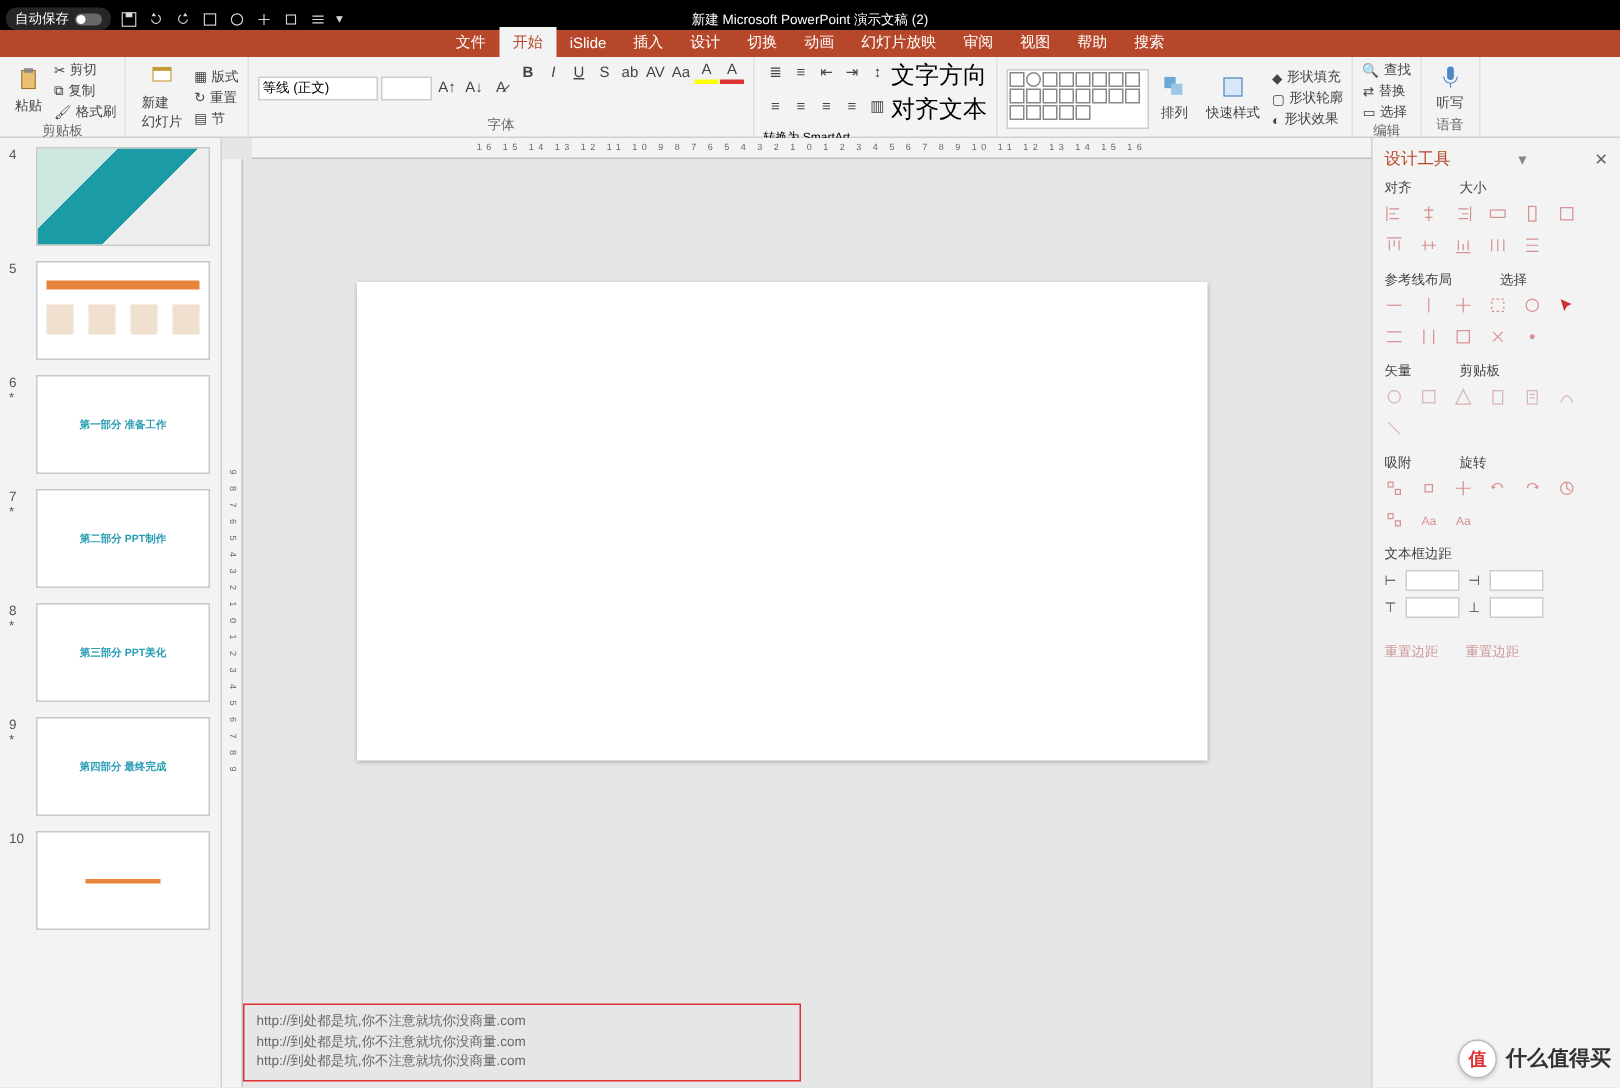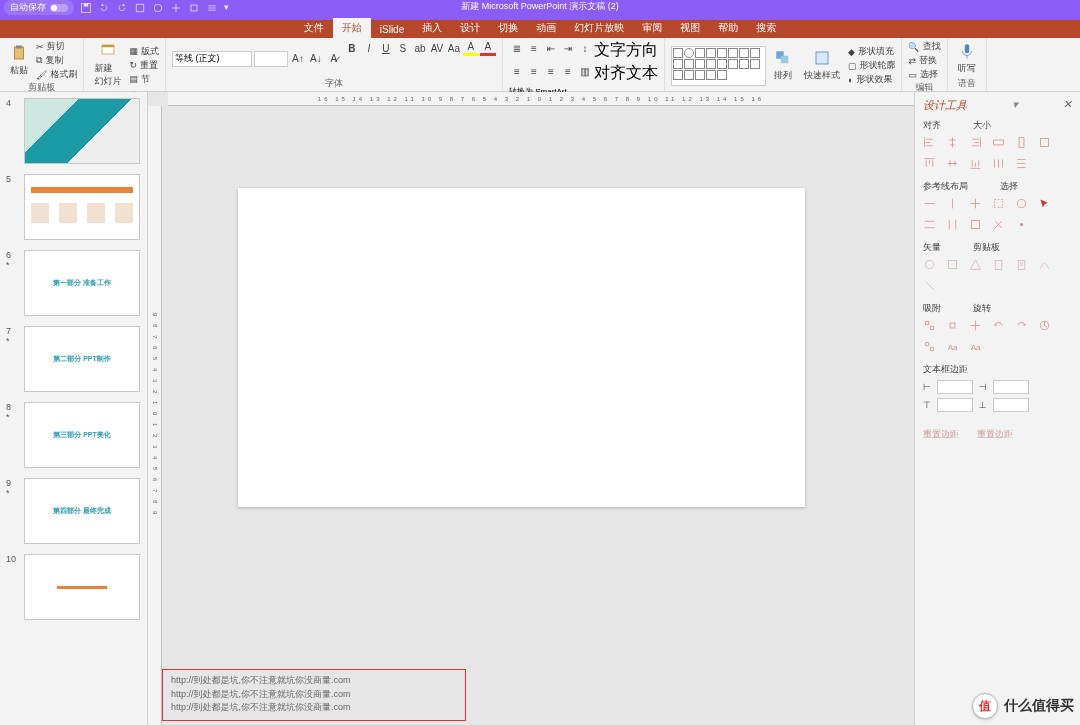--- a/index.html
+++ b/index.html
@@ -1,17 +1,17 @@
 <!DOCTYPE html>
 <html><head>
 <meta charset="utf-8">
 <style>
 * { margin: 0; padding: 0; box-sizing: border-box; font-family: "Microsoft YaHei", "Segoe UI", sans-serif; }
 body { width: 1080px; height: 725px; overflow: hidden; background: #e6e6e6; position: relative; }
-.titlebar { height: 20px; background: #8b5cf6; display: flex; align-items: flex-start; color: #fff; font-size: 9px; padding: 0 4px; }
+.titlebar { height: 20px; background: #000000; display: flex; align-items: flex-end; color: #fff; font-size: 9px; padding: 0 4px; }
 .titlebar .qat { display: flex; gap: 6px; align-items: center; }
 .titlebar .qat-btn { width: 12px; height: 12px; opacity: .85; }
 .titlebar .autosave { background: rgba(255,255,255,.15); border-radius: 7px; padding: 1px 6px; display: flex; align-items: center; gap: 4px; }
 .titlebar .toggle { width: 18px; height: 8px; background: rgba(255,255,255,.3); border-radius: 4px; position: relative; }
 .titlebar .toggle::after { content: ""; width: 6px; height: 6px; background: #fff; border-radius: 50%; position: absolute; left: 1px; top: 1px; }
 .titlebar .doc-title { position: absolute; left: 50%; transform: translateX(-50%); }
 .tabbar { height: 18px; background: #b7472a; display: flex; align-items: flex-end; color: #fff; font-size: 10px; justify-content: center; }
 .tabbar .tab { padding: 3px 9px; cursor: pointer; }
 .tabbar .tab.active { background: #f3f3f3; color: #b7472a; }
 .ribbon { height: 54px; background: #f3f3f3; border-bottom: 1px solid #d0d0d0; display: flex; }
@@ -32,23 +32,23 @@
 .workspace { display: flex; height: calc(725px - 20px - 18px - 54px); }
 .thumb-pane { width: 148px; background: #f3f3f3; border-right: 1px solid #d0d0d0; overflow-y: auto; padding: 4px 0; }
 .thumb-wrap { display: flex; padding: 2px 6px 8px; gap: 4px; }
 .thumb-num { font-size: 9px; color: #555; width: 14px; }
 .thumb { width: 116px; height: 66px; background: #fff; border: 1px solid #c8c8c8; position: relative; overflow: hidden; display: flex; align-items: center; justify-content: center; font-size: 6px; }
 .thumb-text { color: #2a9db5; font-weight: bold; font-size: 7px; }
 .canvas-area { flex: 1; background: #e6e6e6; position: relative; overflow: hidden; }
 .ruler-h { position: absolute; top: 0; left: 20px; right: 0; height: 14px; background: #f3f3f3; border-bottom: 1px solid #c0c0c0; font-size: 6px; color: #666; display: flex; align-items: center; justify-content: center; letter-spacing: 3px; }
 .ruler-v { position: absolute; top: 14px; left: 0; width: 14px; bottom: 0; background: #f3f3f3; border-right: 1px solid #c0c0c0; font-size: 6px; color: #666; writing-mode: vertical-lr; display: flex; align-items: center; justify-content: center; letter-spacing: 3px; }
 .slide { position: absolute; top: 96px; left: 90px; width: 567px; height: 319px; background: #fff; box-shadow: 0 1px 3px rgba(0,0,0,.25); }
-.notes-box { position: absolute; left: 14px; bottom: 4px; width: 304px; height: 52px; border: 1px solid #e03030; padding: 4px 8px; font-size: 9px; color: #666; line-height: 1.5; background: #e6e6e6; }
+.notes-box { position: absolute; left: 14px; bottom: 4px; width: 372px; height: 52px; border: 1px solid #e03030; padding: 4px 8px; font-size: 9px; color: #666; line-height: 1.5; background: #e6e6e6; }
 .design-pane { width: 166px; background: #f3f3f3; border-left: 1px solid #d0d0d0; padding: 6px 8px; font-size: 9px; color: #444; overflow-y: auto; }
-.dp-title { color: #b7472a; font-size: 11px; margin-bottom: 6px; display: flex; justify-content: space-between; align-items: flex-start; font-style: italic; }
+.dp-title { color: #b7472a; font-size: 11px; margin-bottom: 6px; display: flex; justify-content: space-between; align-items: flex-end; }
 .dp-title .x { color: #666; font-size: 11px; }
 .dp-section { margin-bottom: 10px; }
 .dp-row-head { display: flex; gap: 32px; margin-bottom: 4px; font-size: 9px; }
 .dp-grid { display: flex; flex-wrap: wrap; gap: 8px 10px; }
 .dp-ic { width: 13px; height: 13px; opacity: .7; }
 .dp-ic svg { width: 100%; height: 100%; }
 .dp-sub { margin-bottom: 4px; font-size: 9px; }
 .radio-row { display: flex; gap: 14px; align-items: center; margin-bottom: 3px; font-size: 9px; }
 .radio-row input { width: 10px; height: 10px; }
 .dp-mb { display: flex; gap: 6px; align-items: center; margin-bottom: 4px; font-size: 9px; }

